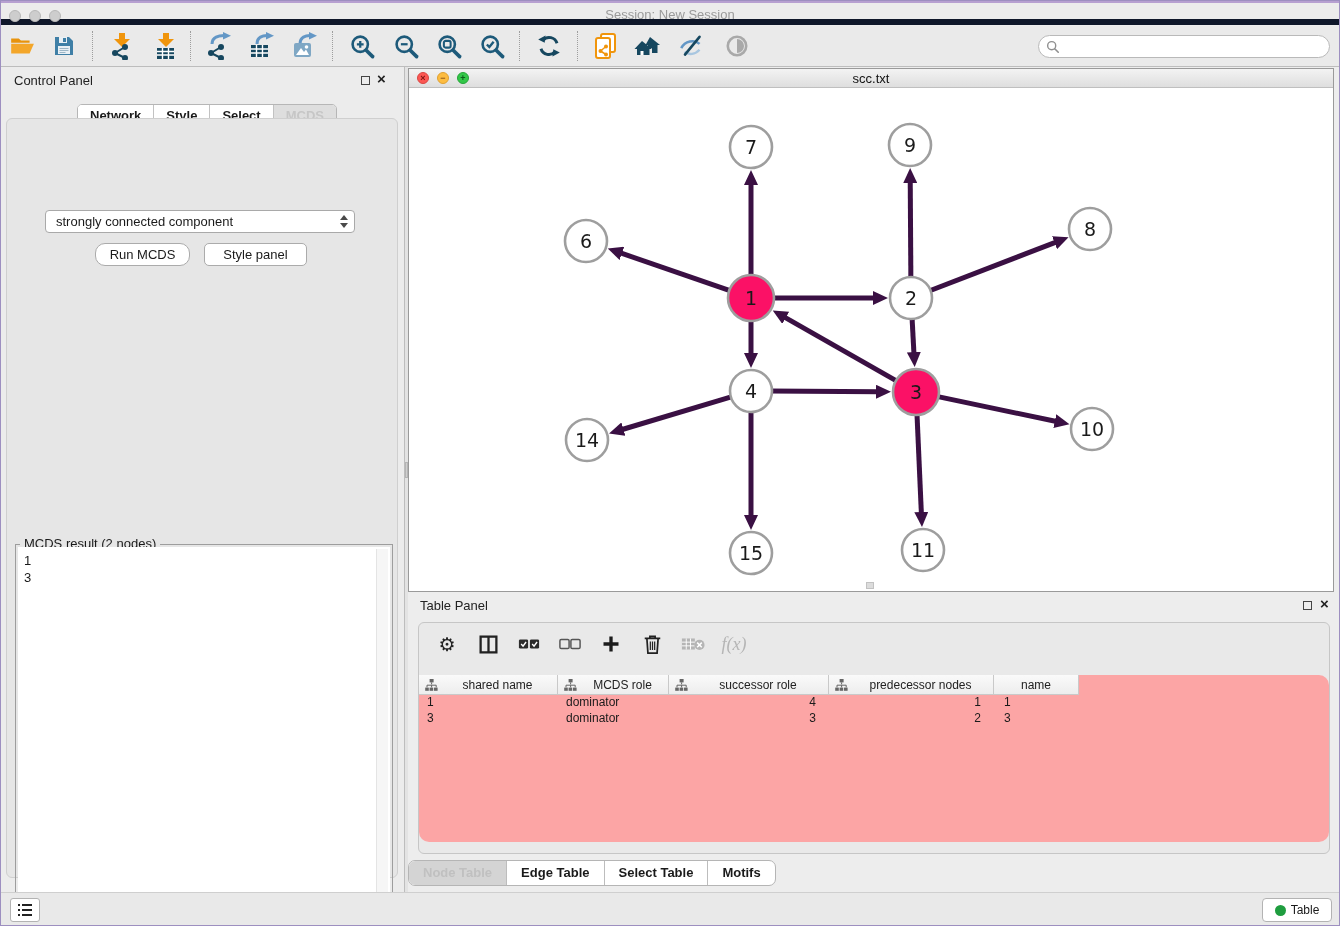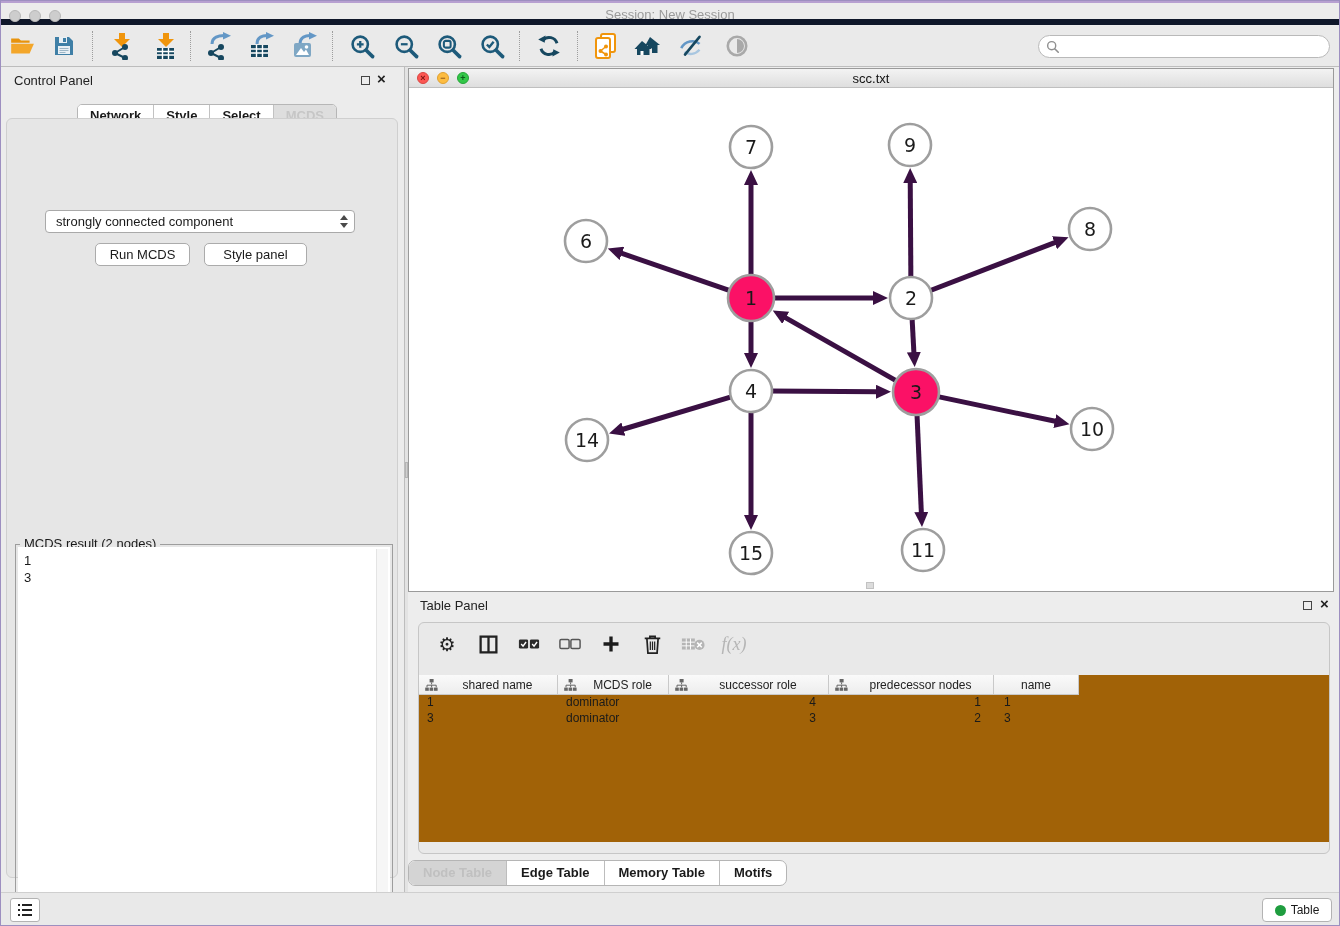--- a/index.html
+++ b/index.html
@@ -71,21 +71,21 @@
   #graph-svg { position:absolute; left:0; top:19px; }
   .nw-grip { position:absolute; left:457px; bottom:2px; width:8px; height:7px; background:#dcdcdc; border:1px solid #c2c2c2; }
 
   
   .tpanel { position:absolute; left:408px; top:525px; width:932px; height:300px; background:#ededed; }
   .tp-card { position:absolute; left:10px; top:30px; width:912px; height:232px; background:#e9e9e9;
              border:1px solid #c6c6c6; border-radius:6px; overflow:hidden; }
   .tp-toolbar { position:absolute; left:0; top:0; width:100%; height:42px; display:flex; align-items:center; padding-left:16px; gap:17px; }
   .tp-toolbar .ic { display:flex; align-items:center; justify-content:center; width:24px; height:24px; }
   .fx { font-family:"Liberation Serif", serif; font-style:italic; font-size:18px; color:#b5b5b5; }
-  .tbl-wrap { position:absolute; left:0; top:52px; width:910px; height:167px; background:#a16207; }
+  .tbl-wrap { position:absolute; left:0; top:52px; width:910px; height:167px; background:#fca5a5;border-radius:10px; }
   .tbl-head { display:flex; height:20px; }
   .th { background:linear-gradient(#fafafa,#ededed); border-bottom:1px solid #c9c9c9; border-right:1px solid #c9c9c9;
         display:flex; align-items:center; font-size:12px; color:#222; position:relative; }
   .th .lab { flex:1; text-align:center; }
   .th .sitemap { margin-left:6px; }
   .trow { display:flex; height:16px; font-size:12px; }
   .td { overflow:hidden; white-space:nowrap; }
   .td.l { text-align:left; padding-left:8px; }
   .td.r { text-align:right; padding-right:13px; }
   .tp-tabs { position:absolute; left:0; right:0; top:268px; display:flex; }
@@ -277,21 +277,21 @@
       <span class="tab active">MCDS</span>
     </div>
     <div class="cp-card">
       <div class="dropdown">
         <span class="dd-val">strongly connected component</span>
         <span class="dd-arrows">
             <span class="up"></span>
             <span class="down"></span>
           </span>
       </div>
-      <div class="btn" style="left:88px; width:95px;">Run MCDS</div>
+      <div class="btn" style="left:88px; width:95px;border-radius:10px;">Run MCDS</div>
       <div class="btn" style="left:197px; width:103px;">Style panel</div>
       <div class="fieldset">
         <span class="legend">MCDS result (2 nodes)</span>
         <div class="fs-text">
           <div>1</div>
           <div>3</div>
           <div class="fs-scroll"></div>
         </div>
       </div>
     </div>
@@ -463,21 +463,21 @@
           <div class="td r" style="width:160px">3</div>
           <div class="td r" style="width:165px">2</div>
           <div class="td l" style="width:85px; padding-left:10px">3</div>
         </div>
       </div>
     </div>
     <div class="tp-tabs">
       <div class="seg">
         <span class="tab active">Node Table</span>
         <span class="tab">Edge Table</span>
-        <span class="tab">Memory Table</span>
+        <span class="tab">Select Table</span>
         <span class="tab">Motifs</span>
       </div>
     </div>
   </div>
 </div>
 
 <div class="statusbar">
   <span class="sb-list">
     <svg width="16" height="14" viewBox="0 0 16 14">
         <g fill="#222">

